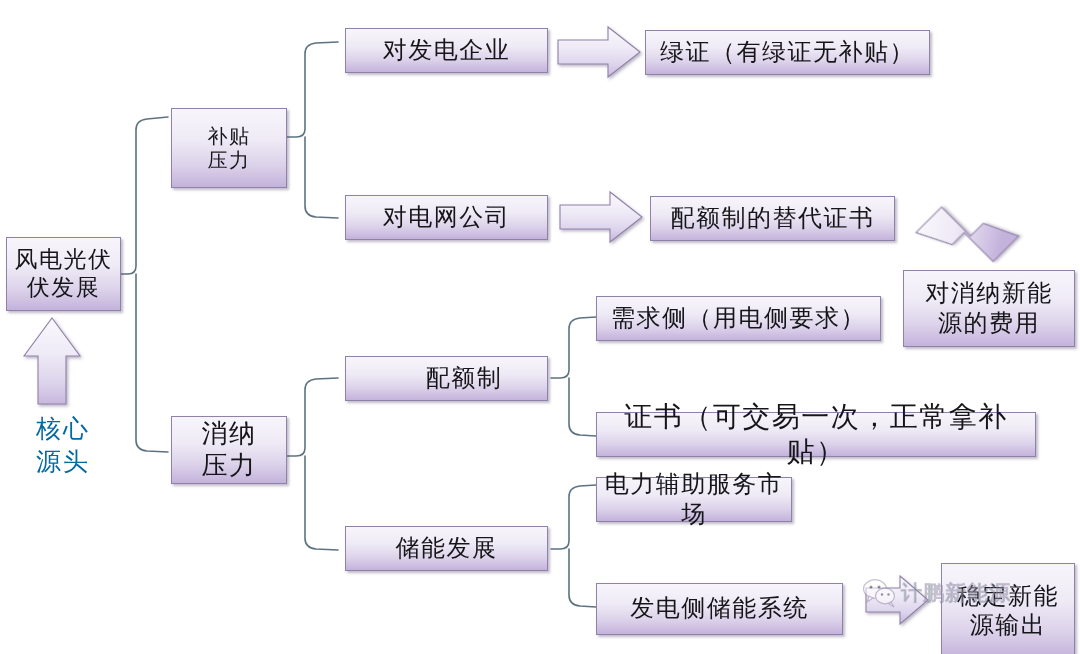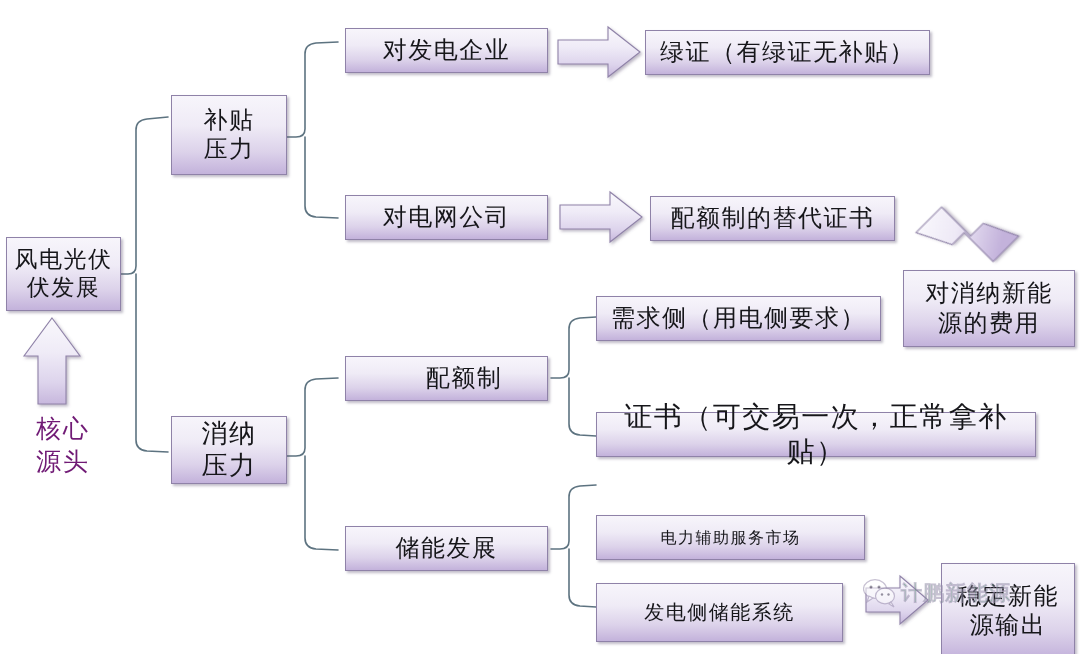--- a/index.html
+++ b/index.html
@@ -29,21 +29,21 @@
     text-align: center;
     color: #16161a;
     font-family: "Liberation Serif", "DejaVu Serif", serif;
     line-height: 1.22;
     letter-spacing: 1.5px;
     white-space: pre-line;
     user-select: none;
   }
   .plain-label {
     position: absolute;
-    color: #701a75;
+    color: #0369a1;
     font-family: "Liberation Serif", "DejaVu Serif", serif;
     line-height: 1.3;
     letter-spacing: 2px;
     text-align: center;
     white-space: pre-line;
     user-select: none;
   }
   svg.layer {
     position: absolute;
     left: 0;
@@ -138,21 +138,21 @@
 
     <path class="blockarrow" d="M 866 588 L 900 588 L 900 576 L 928 600 L 900 624 L 900 612 L 866 612 Z"></path>
   </svg>
 
   <div class="node" style="left:6px; top:237px; width:115px; height:74px; font-size:23px;">风电光伏
 伏发展</div>
 
   <div class="plain-label" style="left:12px; top:413px; width:102px; font-size:25px;">核心
 源头</div>
 
-  <div class="node" style="left:171px; top:95px; width:116px; height:80px; font-size:24px;">补贴
+  <div class="node" style="left:171px; top:108px; width:116px; height:80px; font-size:20px;">补贴
 压力</div>
 
   <div class="node" style="left:171px; top:416px; width:116px; height:68px; font-size:26px;">消纳
 压力</div>
 
   <div class="node" style="left:345px; top:195px; width:203px; height:45px; font-size:24px;">对电网公司</div>
 
   <div class="node" style="left:345px; top:28px; width:203px; height:45px; font-size:24px;">对发电企业</div>
 
   <div class="node" style="left:645px; top:30px; width:285px; height:45px; font-size:24px;">绿证（有绿证无补贴）</div>
@@ -163,23 +163,23 @@
 源的费用</div>
 
   <div class="node" style="left:345px; top:356px; width:203px; height:45px; font-size:24px;padding-left:35px;">配额制</div>
 
   <div class="node" style="left:596px; top:296px; width:285px; height:45px; font-size:24px;">需求侧（用电侧要求）</div>
 
   <div class="node" style="left:596px; top:412px; width:440px; height:45px; font-size:28px;">证书（可交易一次，正常拿补贴）</div>
 
   <div class="node" style="left:345px; top:526px; width:203px; height:45px; font-size:24px;">储能发展</div>
 
-  <div class="node" style="left:596px; top:477px; width:269px; height:45px; font-size:16px;margin-top:38px;">电力辅助服务市场</div>
+  <div class="node" style="left:596px; top:477px; width:196px; height:45px; font-size:24px;">电力辅助服务市场</div>
 
-  <div class="node" style="left:596px; top:583px; width:247px; height:59px; font-size:20px;">发电侧储能系统</div>
+  <div class="node" style="left:596px; top:583px; width:247px; height:52px; font-size:24px;">发电侧储能系统</div>
 
   <div class="node" style="left:941px; top:563px; width:134px; height:96px; font-size:24px;">稳定新能
 源输出</div>
 
   <div class="watermark" style="left:863px; top:578px;">
     <span class="wechat-badge">
       <svg width="34" height="30" viewBox="0 0 34 30">
         <ellipse cx="12" cy="11" rx="11.5" ry="9.3" fill="#ffffff" stroke="#9a8fae" stroke-width="1.2"></ellipse>
         <path d="M 6 18 L 4 24 L 10 20 Z" fill="#ffffff" stroke="#9a8fae" stroke-width="1.2"></path>
         <circle cx="8" cy="9" r="1.5" fill="#4a4458"></circle>

